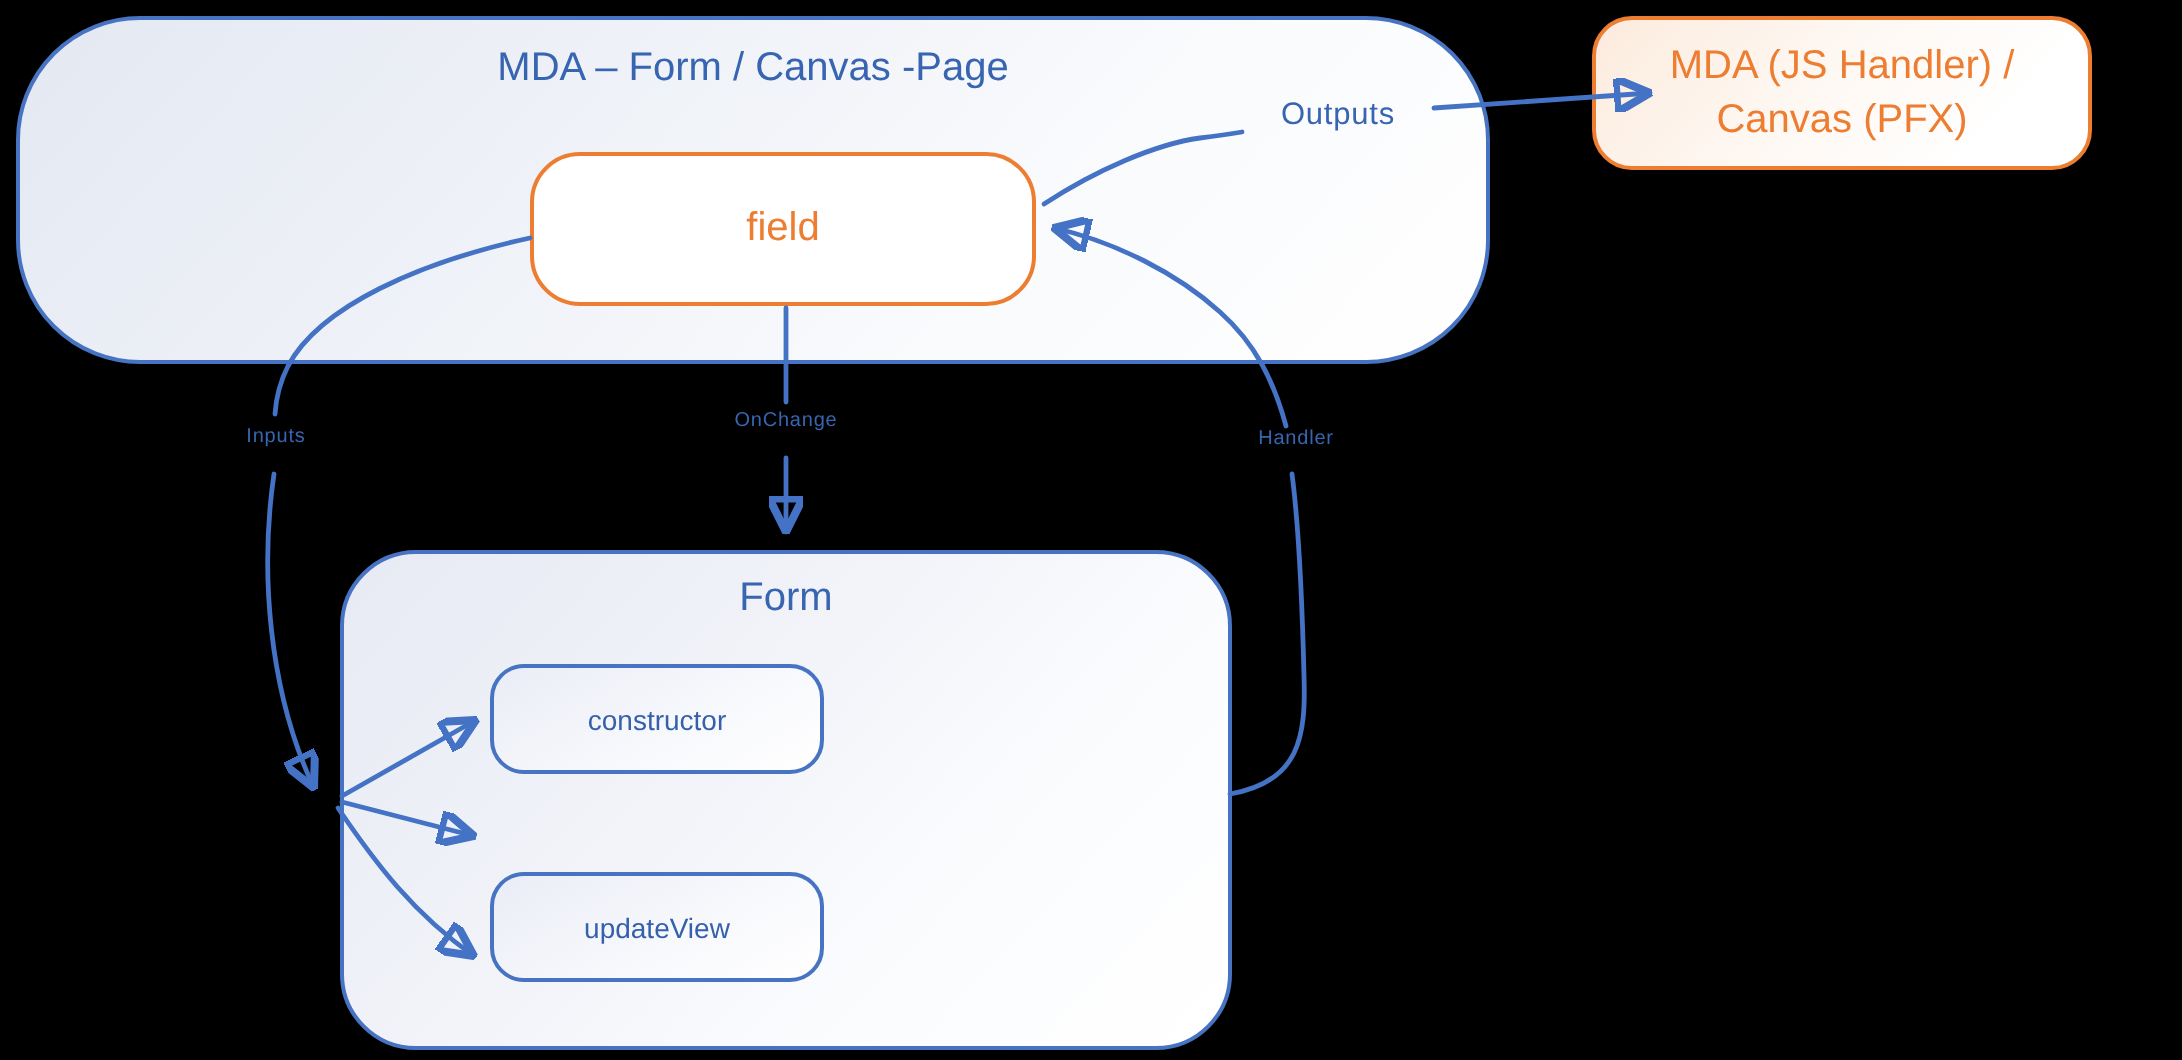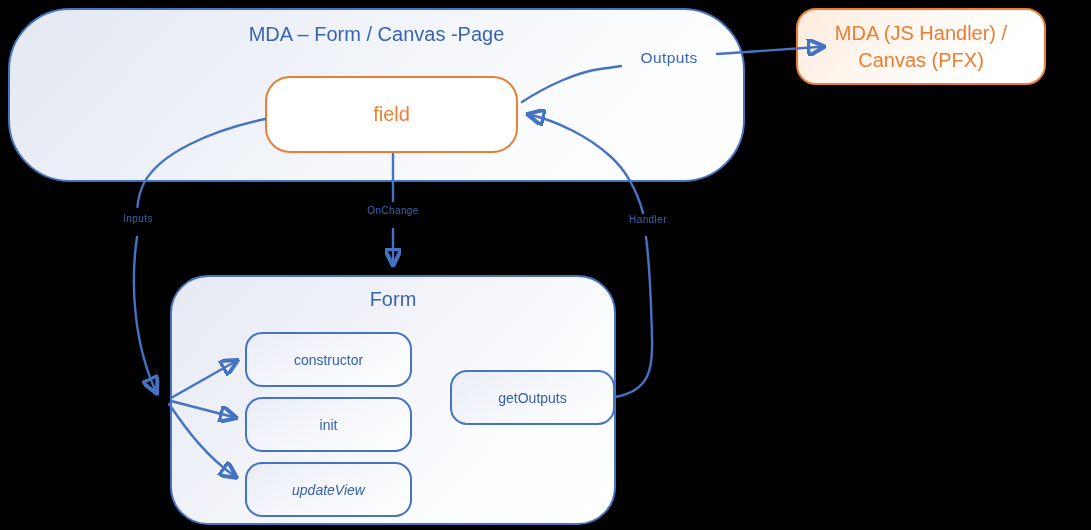--- a/index.html
+++ b/index.html
@@ -41,21 +41,21 @@
   }
   .method-box{
     position:absolute;box-sizing:border-box;
     width:167px;height:55px;border-radius:17px;border:2px solid #4673C2;
     background:linear-gradient(150deg,#eaedf6 0%,#f7f8fc 55%,#ffffff 100%);
     display:flex;align-items:center;justify-content:center;
     font-size:14px;color:#3460AC;
   }
   .m-constructor{left:245px;top:332px;}
   .m-init{left:245px;top:397px;}
-  .m-updateview{left:245px;top:462px;font-style:italic;}
+  .m-updateview{left:245px;top:436px;}
   .m-getoutputs{left:450px;top:370px;width:165px;}
   svg.connectors{position:absolute;left:0;top:0;width:1091px;height:530px;pointer-events:none;}
   svg.connectors path{fill:none;stroke:#4472C4;stroke-width:2.4;stroke-linecap:round;}
   .edge-label{
     position:absolute;color:#3865B1;font-size:10px;letter-spacing:0.4px;
     text-align:center;white-space:nowrap;
   }
   .lbl-inputs{left:108px;top:213px;width:60px;}
   .lbl-control{left:358px;top:205px;width:70px;}
   .lbl-outputs{left:610px;top:214px;width:76px;}
@@ -79,28 +79,22 @@
     <span>Canvas (PFX)</span>
   </div>
 
   <div class="node mypcf-box">
     <div class="mypcf-title">Form</div>
   </div>
 
   <div class="method-box m-constructor">
     <span>constructor</span>
   </div>
-  <div class="method-box m-init">
-    <span>init</span>
-  </div>
   <div class="method-box m-updateview">
     <span>updateView</span>
-  </div>
-  <div class="method-box m-getoutputs">
-    <span>getOutputs</span>
   </div>
 
   <svg class="connectors" viewBox="0 0 1091 530" xmlns="http://www.w3.org/2000/svg">
     <defs>
       <marker id="ah" viewBox="0 0 10 10" refX="10" refY="5" markerWidth="8" markerHeight="7" orient="auto-start-reverse">
         <path d="M0,0 L10,5 L0,10 z" fill="#4472C4" stroke="none"></path>
       </marker>
     </defs>
 
     <path d="M 265,119 C 210,131 160,153 144,183 C 140,191 138,199 137.5,207"></path>

